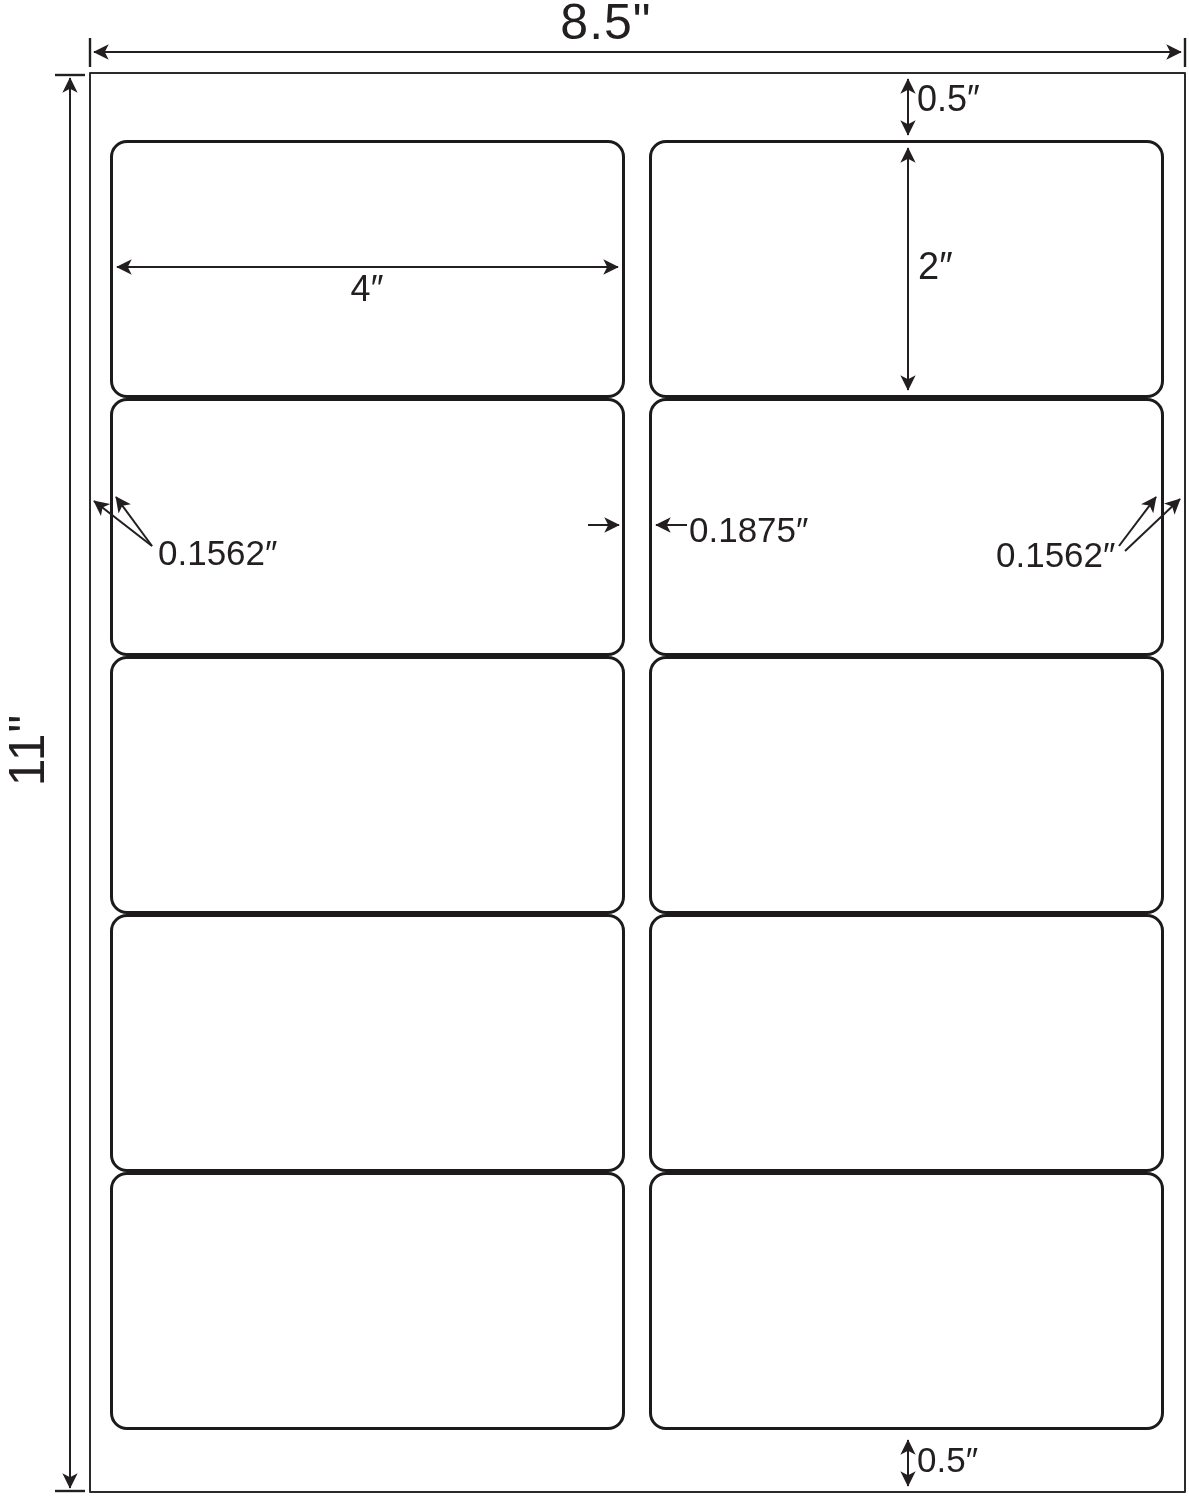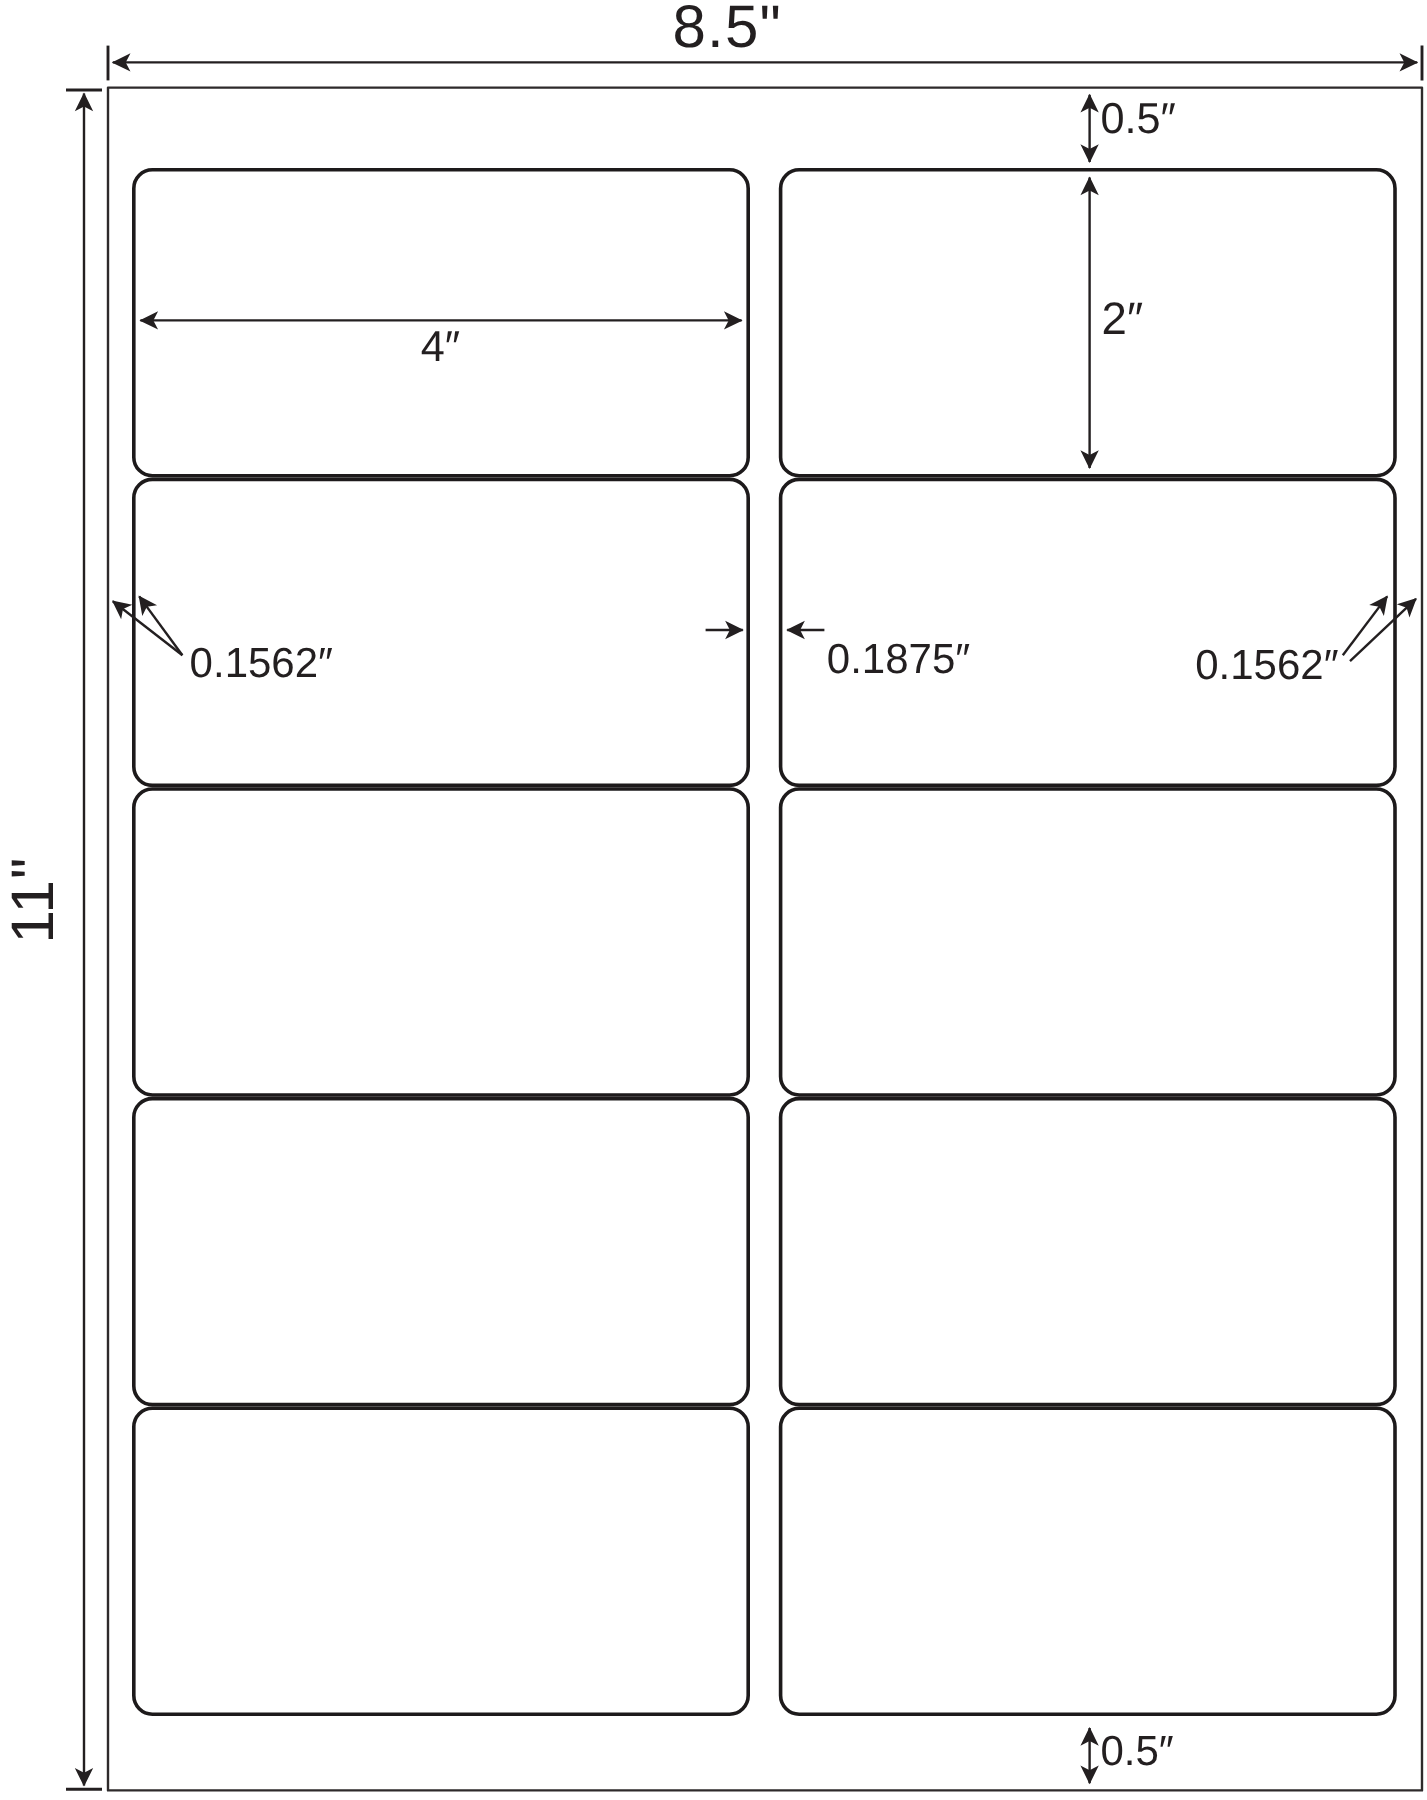--- a/index.html
+++ b/index.html
@@ -40,21 +40,21 @@
     line-height:1;
     white-space:nowrap;
   }
   .dim.big { font-size:50px; letter-spacing:1px; }
   #t-sheet-w { left:606px; top:-3px; transform:translateX(-50%); }
   #t-sheet-h { left:27px; top:750px; transform:translate(-50%,-50%) rotate(-90deg); }
   #t-top-margin    { left:917px; top:81px;  font-size:36px; }
   #t-label-h       { left:918px; top:247px; font-size:38px; }
   #t-label-w       { left:367px; top:271px; font-size:36px; transform:translateX(-50%); }
   #t-left-margin   { left:158px; top:535px; font-size:35px; }
-  #t-center-gap    { left:689px; top:532px; font-size:35px; }
+  #t-center-gap    { left:689px; top:512px; font-size:35px; }
   #t-right-margin  { left:996px; top:537px; font-size:35px; }
   #t-bottom-margin { left:917px; top:1442px; font-size:35px; }
 </style>
 </head>
 <body>
 
 <div class="canvas">
 
   <div class="sheet"></div>
 

